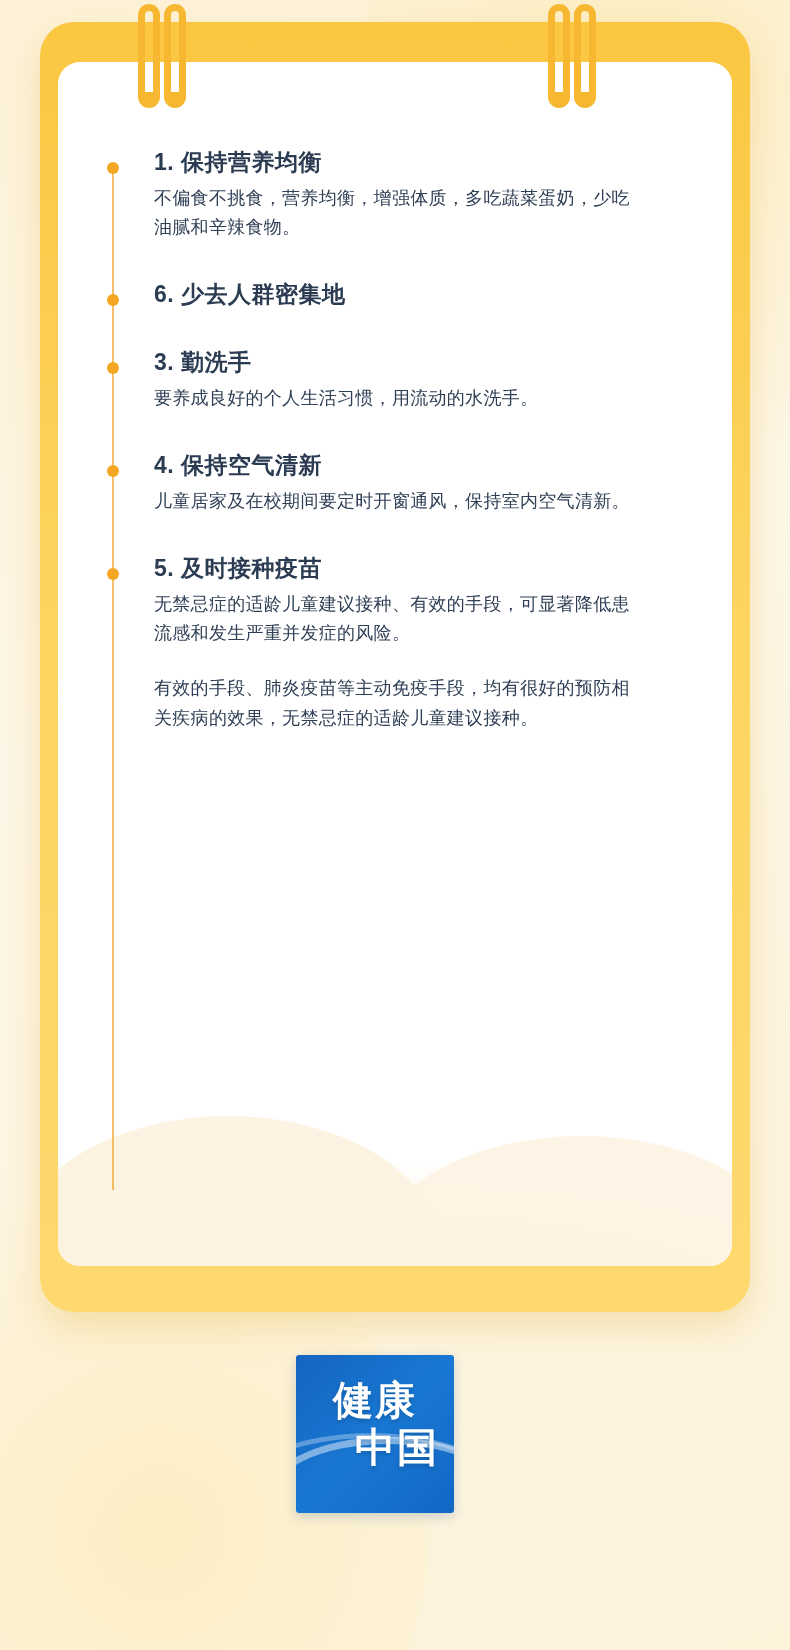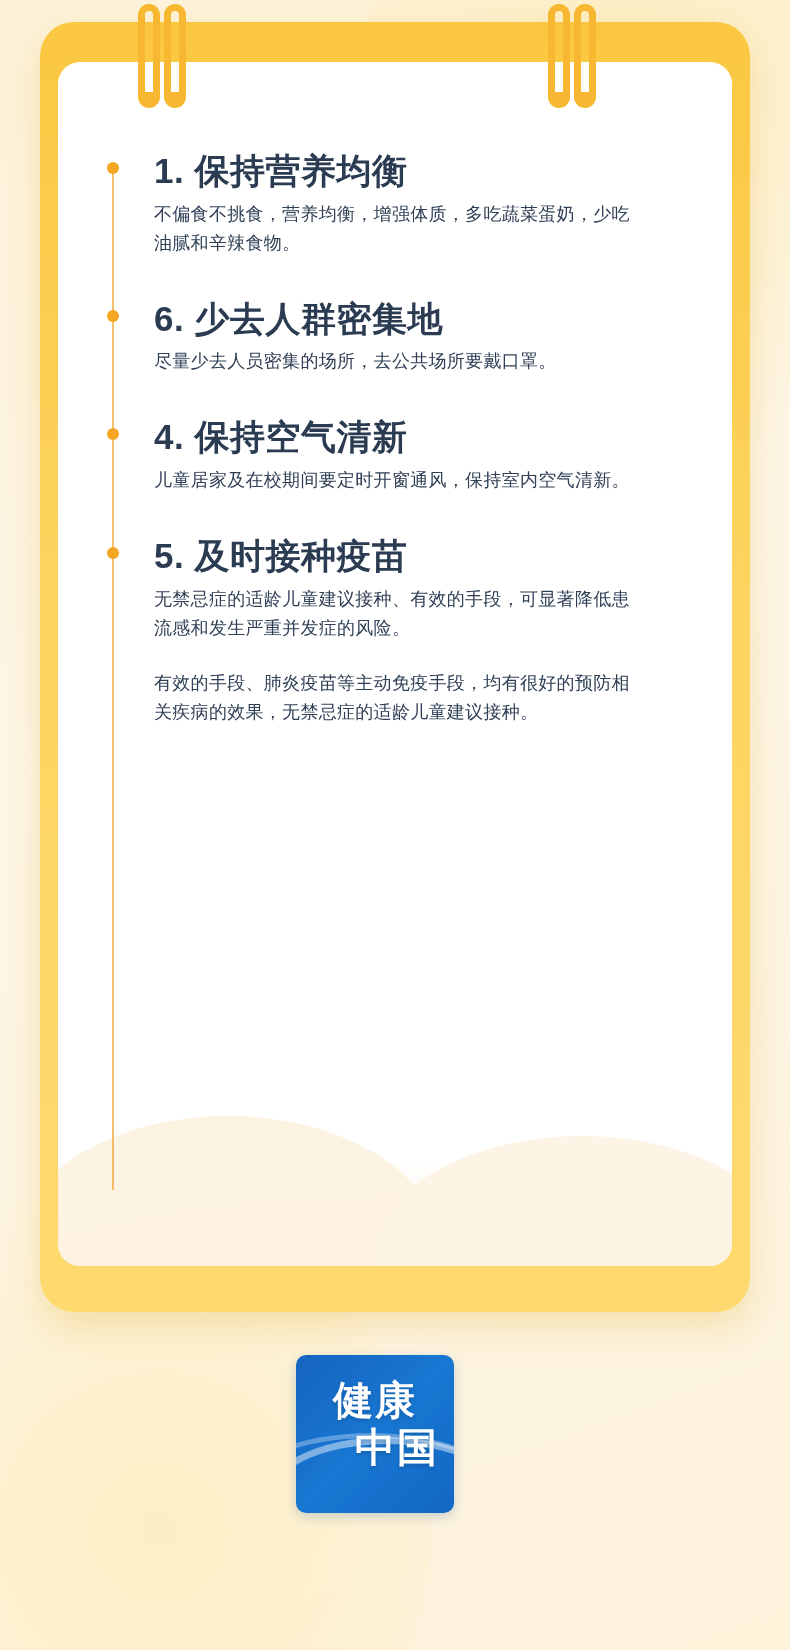--- a/index.html
+++ b/index.html
@@ -150,21 +150,21 @@
   .dot {
     position: absolute;
     left: -5px;
     top: 14px;
     width: 12px;
     height: 12px;
     border-radius: 50%;
     background: #f5a623;
   }
   .item-title {
-    font-size: 35px;
+    font-size: 23px;
     font-weight: bold;
     color: #2a3b52;
     letter-spacing: 0.5px;
     margin: 0 0 6px 0;
     line-height: 1.3;
   }
   .item-body {
     font-size: 18px;
     color: #2f3f55;
     line-height: 1.62;
@@ -176,21 +176,21 @@
   }
 
   
   .logo {
     position: absolute;
     left: 296px;
     top: 1355px;
     width: 158px;
     height: 158px;
     background: linear-gradient(135deg, #1565c0 0%, #1877d2 50%, #1268c4 100%);
-    border-radius: 10px;
+    border-radius: 3px;
     overflow: hidden;
     box-shadow: 0 4px 12px rgba(20,80,160,0.22);
   }
   .logo .swoosh {
     position: absolute;
     left: -36px;
     bottom: -58px;
     width: 240px;
     height: 120px;
     border-radius: 50%;
@@ -255,23 +255,27 @@
 
     <div class="item">
       <span class="dot"></span>
       <h2 class="item-title">1. 保持营养均衡</h2>
       <p class="item-body">不偏食不挑食，营养均衡，增强体质，多吃蔬菜蛋奶，少吃油腻和辛辣食物。</p>
     </div>
 
     <div class="item">
       <span class="dot"></span>
       <h2 class="item-title">6. 少去人群密集地</h2>
-      <p class="item-body">尽量少去人员密集的场所，去公共场所要戴口罩。</p>
-    </div>
-
+    </div>
+
+    <div class="item">
+      <span class="dot"></span>
+      <h2 class="item-title">3. 勤洗手</h2>
+      <p class="item-body">要养成良好的个人生活习惯，用流动的水洗手。</p>
+    </div>
 
     <div class="item">
       <span class="dot"></span>
       <h2 class="item-title">4. 保持空气清新</h2>
       <p class="item-body">儿童居家及在校期间要定时开窗通风，保持室内空气清新。</p>
     </div>
 
     <div class="item">
       <span class="dot"></span>
       <h2 class="item-title">5. 及时接种疫苗</h2>

